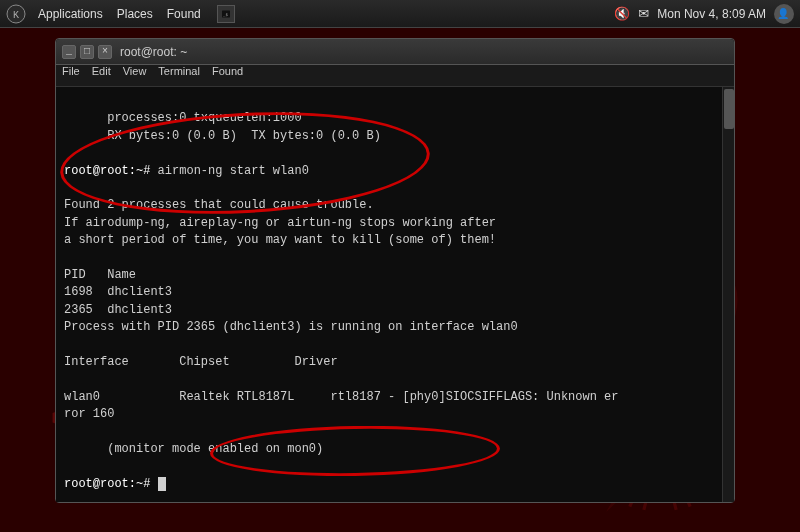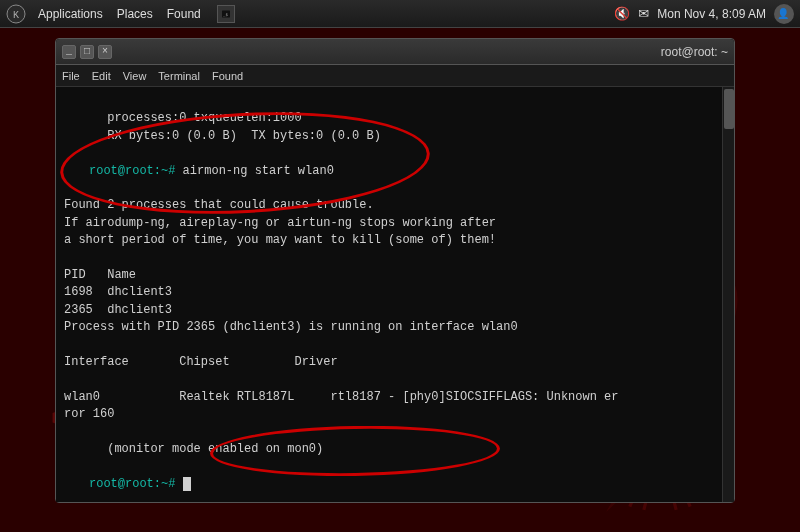--- a/index.html
+++ b/index.html
@@ -130,28 +130,27 @@
       font-size: 10px;
       color: #ccc;
       cursor: pointer;
       border: 1px solid #666;
     }
     .terminal-title {
       color: #ccc;
       font-size: 12px;
       font-family: sans-serif;
       flex: 1;
-      text-align: right;
+      text-align: left;
     }
 
     .terminal-menubar {
       height: 22px;
       background: #1a1a1a;
       display: flex;
-      align-items: center;
       padding: 0 6px;
       gap: 12px;
       border-bottom: 1px solid #333;
       flex-shrink: 0;
     }
     .terminal-menubar span {
       color: #ccc;
       font-size: 11px;
       font-family: sans-serif;
       cursor: pointer;
@@ -165,22 +164,21 @@
       background: #0d0d0d;
     }
 
     .terminal-text {
       color: #d0d0d0;
       font-size: 12px;
       line-height: 1.45;
       white-space: pre;
     }
     .terminal-text .green {
-      color: #14b8a6;
-      padding-left: 25px;
+      color: #ffffff;
     }
 
     
     .terminal-scrollbar {
       position: absolute;
       right: 0;
       top: 0;
       width: 12px;
       height: 100%;
       background: #1a1a1a;

